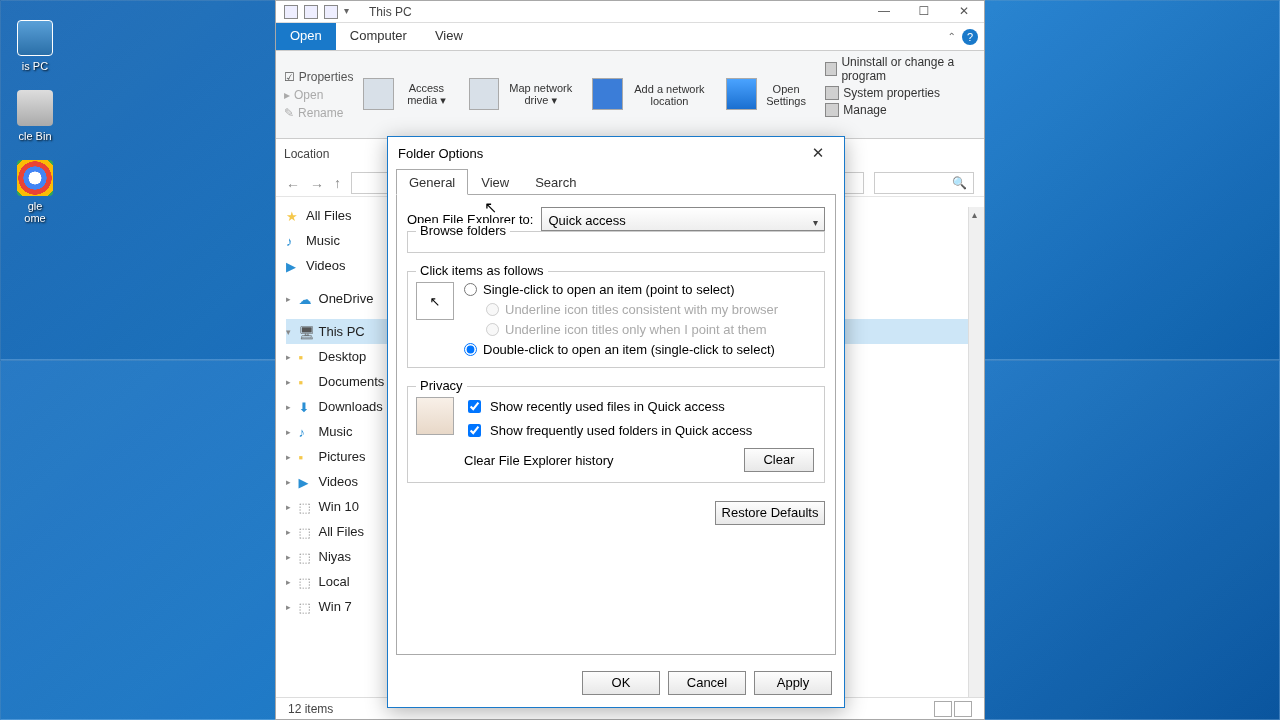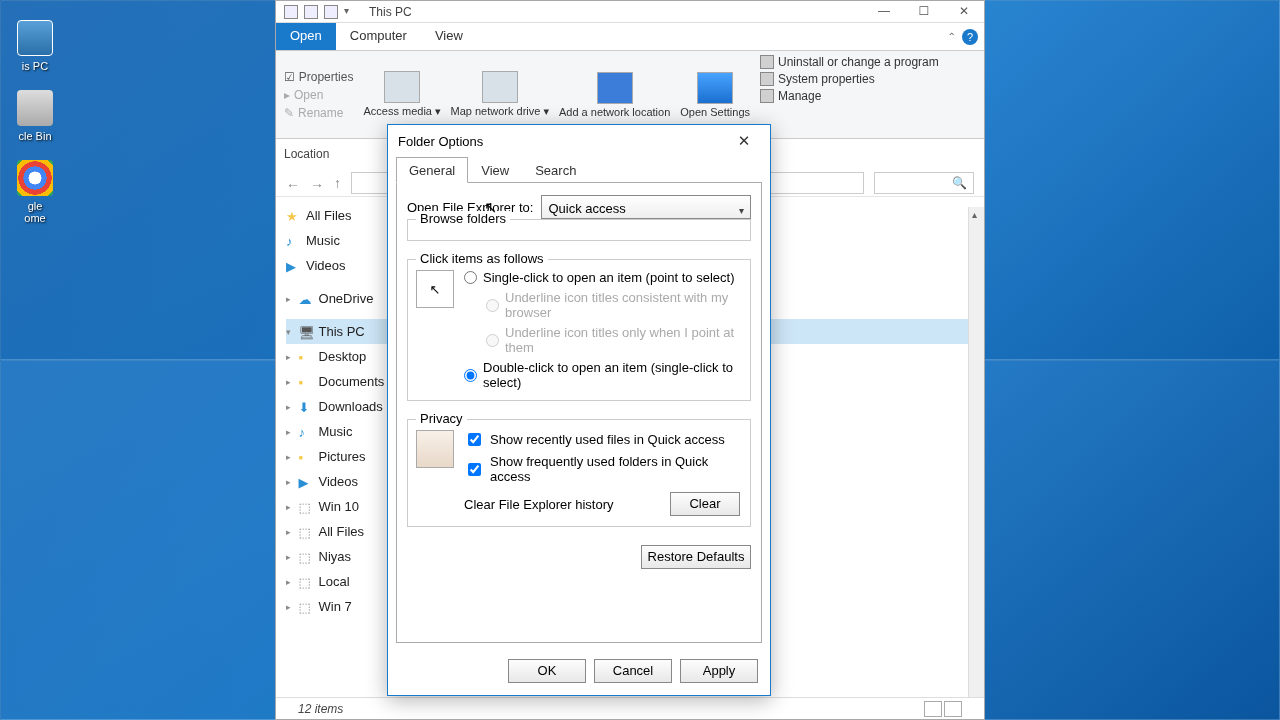--- a/index.html
+++ b/index.html
@@ -31,21 +31,21 @@
 .rtab { padding: 5px 14px; font-size: 13px; color: #333; }
 .rtab.file { background: #1979ca; color: #fff; }
 .rtab-help { margin-left: auto; display: flex; align-items: center; gap: 6px; padding-right: 6px; }
 .help-ic { width: 16px; height: 16px; border-radius: 50%; background: #1979ca; color: #fff; font-size: 11px; text-align: center; line-height: 16px; }
 .chev { font-size: 10px; color: #666; }
 
 .ribbon-body { height: 88px; background: #f5f6f7; border-bottom: 1px solid #ccc; display: flex; padding: 4px 8px; gap: 10px; font-size: 12px; color: #333; }
 .rgroup { display: flex; flex-direction: column; gap: 4px; justify-content: center; }
 .rgroup .item { display: flex; align-items: center; gap: 4px; color: #555; }
 .rgroup .item.dis { color: #aaa; }
-.rgroup-big { display: flex; flex-direction: column; align-items: center; justify-content: center; font-size: 11px; text-align: center; }
+.rgroup-big { display: flex; flex-direction: row; align-items: center; justify-content: center; font-size: 11px; text-align: center; }
 .rgroup-big .bic { width: 36px; height: 32px; background: #d8e0e8; border: 1px solid #aaa; margin-bottom: 2px; }
 .rgroup-big .bic.blue { background: #3b7dd8; }
 .rgroup-big .bic.gear { background: linear-gradient(#4aa3ff,#1a6fd0); position: relative; }
 .rcol { display: flex; flex-direction: column; gap: 3px; }
 .rcol .ritem { display: flex; align-items: center; gap: 4px; font-size: 12px; }
 .ritem-ic { width: 14px; height: 14px; background: #d0d0d0; border: 1px solid #888; }
 
 .addr-row { height: 30px; display: flex; align-items: center; padding: 0 8px; gap: 6px; }
 .loc-label { font-size: 12px; color: #444; margin-right: 8px; }
 .nav-arrows { height: 28px; display: flex; align-items: center; gap: 10px; padding: 0 10px; font-size: 14px; color: #888; border-bottom: 1px solid #e5e5e5; }
@@ -58,29 +58,29 @@
 .tree-ic { width: 14px; height: 14px; }
 .ti-star { color: #f5c84c; }
 .ti-music { color: #2a8fd4; }
 .ti-video { color: #2a8fd4; }
 .ti-cloud { color: #2a8fd4; }
 .ti-pc { color: #555; }
 .ti-drive { color: #888; }
 .ti-folder { color: #f5c84c; }
 .arrow { font-size: 9px; color: #888; margin-right: 2px; }
 
-.statusbar { position: absolute; bottom: 0; left: 0; right: 0; height: 22px; border-top: 1px solid #ddd; font-size: 12px; padding: 3px 22px; color: #444; display: flex; align-items: center; font-style: italic; }
+.statusbar { position: absolute; bottom: 0; left: 0; right: 0; height: 22px; border-top: 1px solid #ddd; font-size: 12px; padding: 3px 12px; color: #444; display: flex; align-items: center; }
 .status-right { margin-left: auto; display: flex; gap: 2px; }
 .view-ic { width: 18px; height: 16px; border: 1px solid #aaa; }
 
 .scroll-v { position: absolute; right: 0; top: 206px; bottom: 22px; width: 16px; background: #f0f0f0; border-left: 1px solid #ddd; }
 .scroll-v::before { content: "▴"; position: absolute; top: 2px; left: 3px; font-size: 10px; color: #666; }
 
 
-.dialog { position: absolute; left: 387px; top: 124px; width: 384px; height: 572px; background: #fff; border: 1px solid #1979ca; box-shadow: 0 4px 20px rgba(0,0,0,0.3); display: flex; flex-direction: column; }
+.dialog { position: absolute; left: 387px; top: 136px; width: 458px; height: 572px; background: #fff; border: 1px solid #1979ca; box-shadow: 0 4px 20px rgba(0,0,0,0.3); display: flex; flex-direction: column; }
 .dlg-title { height: 32px; display: flex; align-items: center; padding: 0 10px; font-size: 13px; }
 .dlg-close { margin-left: auto; width: 32px; text-align: center; font-size: 15px; color: #333; }
 .dlg-tabs { display: flex; padding: 0 8px; font-size: 13px; }
 .dtab { padding: 5px 12px 4px; border: 1px solid transparent; color: #333; }
 .dtab.active { border: 1px solid #aaa; border-bottom-color: #fff; background: #fff; position: relative; z-index: 2; }
 .dlg-body { flex: 1; margin: -1px 8px 8px; border: 1px solid #aaa; padding: 12px 10px; font-size: 13px; position: relative; z-index: 1; }
 
 .row { display: flex; align-items: center; gap: 8px; }
 .select { flex: 1; height: 24px; border: 1px solid #888; background: linear-gradient(#fff,#eee); padding: 2px 6px; display: flex; align-items: flex-end; position: relative; }
 .select::after { content: "▾"; position: absolute; right: 6px; font-size: 10px; color: #444; }

